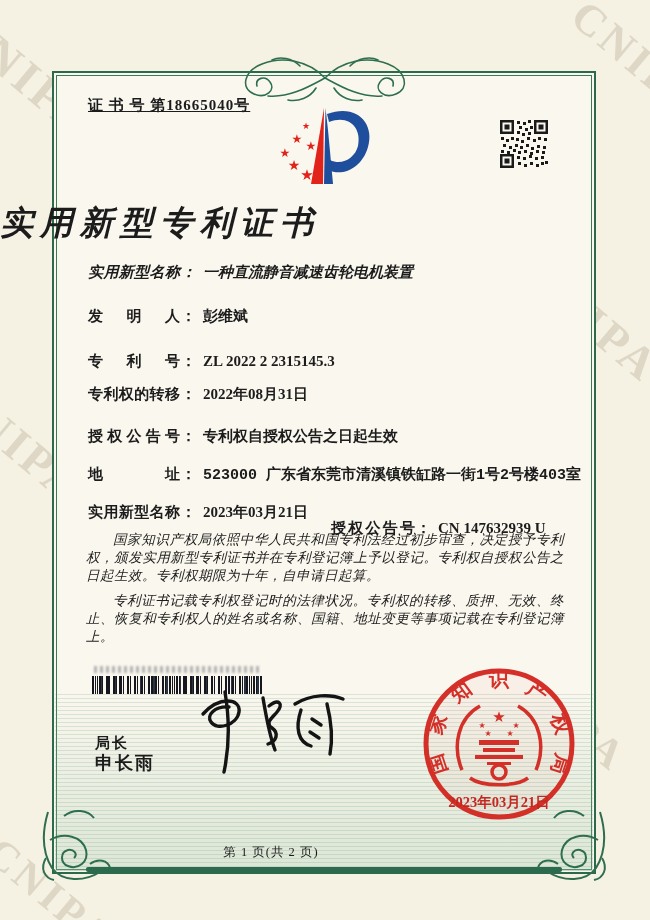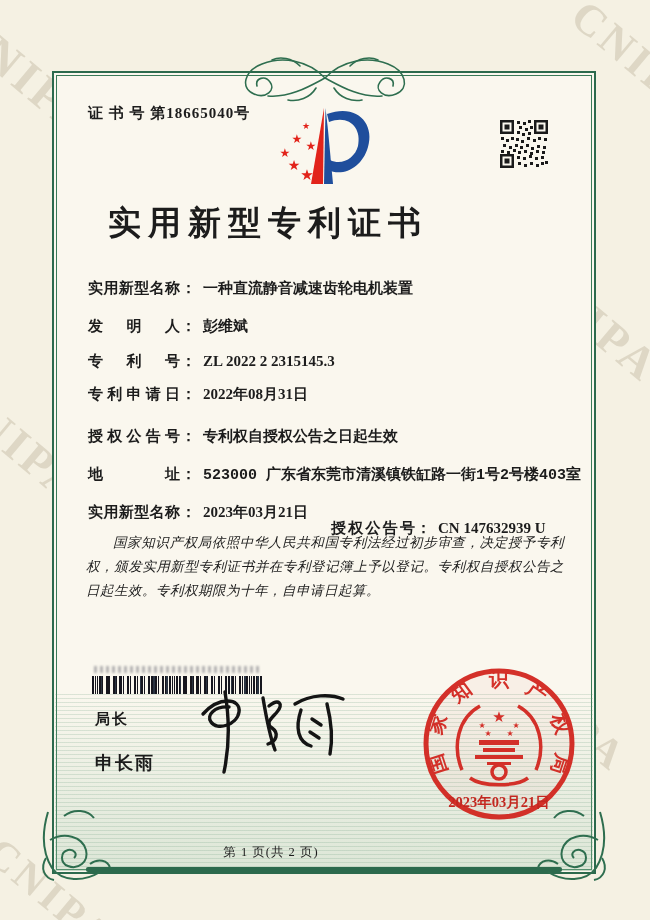--- a/index.html
+++ b/index.html
@@ -32,60 +32,60 @@
         rgba(96,150,118,0)   1px, rgba(96,150,118,0)   4px),
       linear-gradient(to bottom, rgba(150,190,160,0) 0%, rgba(150,190,160,0.30) 100%);
   }
   .frame-bottom-bar{
     position:absolute;left:86px;top:867px;width:476px;height:5px;
     background:#2c6a4d;border-radius:2px;z-index:3;
   }
   .ornament{position:absolute;z-index:3;}
   
   .cert-no{
-    position:absolute;left:88px;top:104px;z-index:2;
-    font-size:15px;font-weight:bold;letter-spacing:1px;
+    position:absolute;left:88px;top:96px;z-index:2;
+    font-size:15px;font-weight:bold;letter-spacing:1px;text-decoration:underline;
   }
   .qr{position:absolute;left:500px;top:120px;width:48px;height:48px;z-index:2;}
   .logo{position:absolute;left:263px;top:102px;width:124px;height:96px;z-index:2;}
   .title{
     position:absolute;left:0;top:201px;width:536px;z-index:2;
-    text-align:center;font-size:33px;font-weight:bold;letter-spacing:7px;
+    text-align:left;font-size:33px;font-weight:bold;letter-spacing:7px;font-style:italic;
   }
   
   .fields{position:absolute;left:88px;top:263px;width:478px;z-index:2;}
   .row{position:absolute;left:0;font-size:15px;font-weight:bold;white-space:nowrap;}
   .lab{
     display:inline-block;width:92px;vertical-align:bottom;
     text-align:justify;text-align-last:justify;
   }
   .colon{display:inline-block;margin:0 7px 0 1px;}
   .pair2{position:absolute;left:243px;top:0;}
   .pair2 .lab{width:84px;margin-top:16px;}
   
   .paras{position:absolute;left:86px;top:531px;width:478px;z-index:2;}
   .paras p{
-    margin:0 0 7px 0;font-size:13.5px;line-height:24px;
+    margin:0 0 7px 0;font-size:13.5px;line-height:18px;
     text-indent:2em;font-style:italic;font-weight:500;
     letter-spacing:0.5px;text-align:justify;
   }
   
   .barcode-ghost{
     position:absolute;left:94px;top:666px;width:168px;height:7px;z-index:2;
     background:repeating-linear-gradient(90deg,rgba(110,110,120,0.5) 0 3px,rgba(110,110,120,0) 3px 6px);
     filter:blur(1px);
   }
   .barcode{
     position:absolute;left:92px;top:676px;width:170px;height:18px;z-index:2;
     background:
       repeating-linear-gradient(90deg,#16161e 0 2px,transparent 2px 3px,#16161e 3px 4px,transparent 4px 7px),
       repeating-linear-gradient(90deg,transparent 0 5px,#16161e 5px 6px,transparent 6px 11px),
       repeating-linear-gradient(90deg,transparent 0 9px,#2a3340 9px 11px,transparent 11px 13px);
   }
-  .signer-title{position:absolute;left:95px;top:710px;z-index:2;
+  .signer-title{position:absolute;left:95px;top:734px;z-index:2;
     font-family:"Liberation Sans","DejaVu Sans",sans-serif;font-size:15px;font-weight:bold;letter-spacing:2px;}
   .signer-name{position:absolute;left:95px;top:751px;z-index:2;
     font-family:"Liberation Sans","DejaVu Sans",sans-serif;font-size:18px;font-weight:bold;letter-spacing:2px;}
   .signature{position:absolute;left:185px;top:686px;z-index:2;}
   .seal{position:absolute;left:420px;top:666px;width:158px;height:158px;z-index:4;opacity:0.95;}
   .seal text{font-family:"Liberation Serif","DejaVu Serif",serif;}
   
   .page-num{
     position:absolute;left:0;top:844px;width:542px;text-align:center;z-index:3;
     font-size:12.5px;letter-spacing:1px;
@@ -218,48 +218,49 @@
     <text x="48" y="48" font-size="12">★</text>
     <text x="22" y="55" font-size="12">★</text>
     <text x="31" y="68" font-size="14">★</text>
     <text x="44" y="78" font-size="15">★</text>
   </g>
 </svg>
 
 <div class="title">实用新型专利证书</div>
 
 <div class="fields">
-  <div class="row" style="top:16px;">
+  <div class="row" style="top:0px;font-style:italic;">
     <span class="lab">实用新型名称</span><span class="colon">：</span><span class="val">一种直流静音减速齿轮电机装置</span>
   </div>
-  <div class="row" style="top:54px;">
+  <div class="row" style="top:44px;">
     <span class="lab">发明人</span><span class="colon">：</span><span class="val">彭维斌</span>
   </div>
   <div class="row" style="top:83px;margin-top:6px;">
     <span class="lab">专利号</span><span class="colon">：</span><span class="val">ZL 2022 2 2315145.3</span>
   </div>
   <div class="row" style="top:122px;">
-    <span class="lab">专利申请日</span><span class="colon">：</span><span class="val">2022年08月31日</span>
+    <span class="lab">专利权的转移</span><span class="colon">：</span><span class="val">2022年08月31日</span>
   </div>
   <div class="row" style="top:164px;">
     <span class="lab">授权公告号</span><span class="colon">：</span><span class="val">专利权自授权公告之日起生效</span>
   </div>
   <div class="row" style="top:202px;font-family:Liberation Mono, monospace;">
     <span class="lab">地址</span><span class="colon">：</span><span class="val">523000 广东省东莞市清溪镇铁缸路一街1号2号楼403室</span>
   </div>
   <div class="row" style="top:240px;">
     <span class="lab">实用新型名称</span><span class="colon">：</span><span class="val">2023年03月21日</span>
     <span class="pair2">
       <span class="lab">授权公告号</span><span class="colon">：</span><span class="val">CN 147632939 U</span>
     </span>
   </div>
 </div>
 
 <div class="paras">
   <p>国家知识产权局依照中华人民共和国专利法经过初步审查，决定授予专利权，颁发实用新型专利证书并在专利登记簿上予以登记。专利权自授权公告之日起生效。专利权期限为十年，自申请日起算。</p>
+  <p>专利证书记载专利权登记时的法律状况。专利权的转移、质押、无效、终止、恢复和专利权人的姓名或名称、国籍、地址变更等事项记载在专利登记簿上。</p>
 </div>
 
 <div class="barcode-ghost"></div>
 <div class="barcode"></div>
 
 <div class="signer-title">局长</div>
 <div class="signer-name">申长雨</div>
 
 <svg class="signature" width="170" height="96" viewBox="0 0 170 96">
   <g fill="none" stroke="#141414" stroke-width="3.4" stroke-linecap="round" stroke-linejoin="round">

